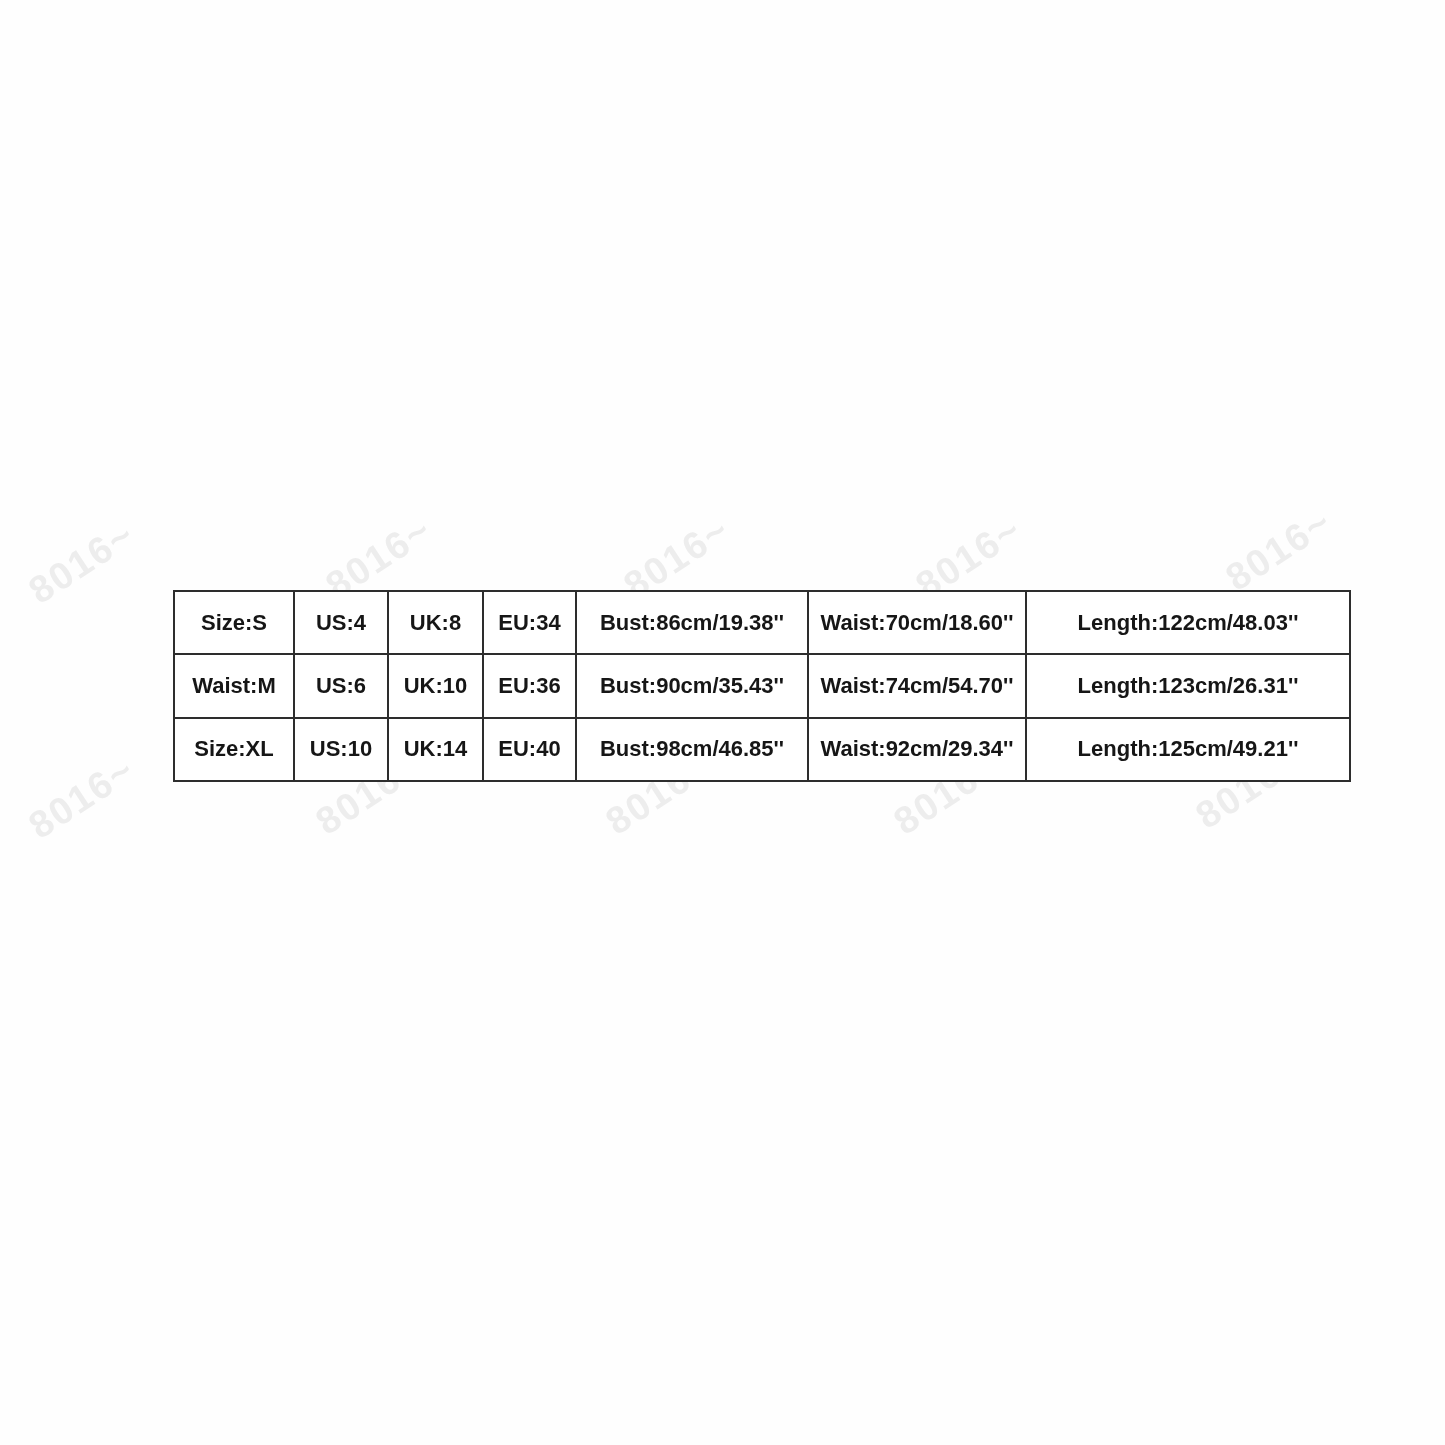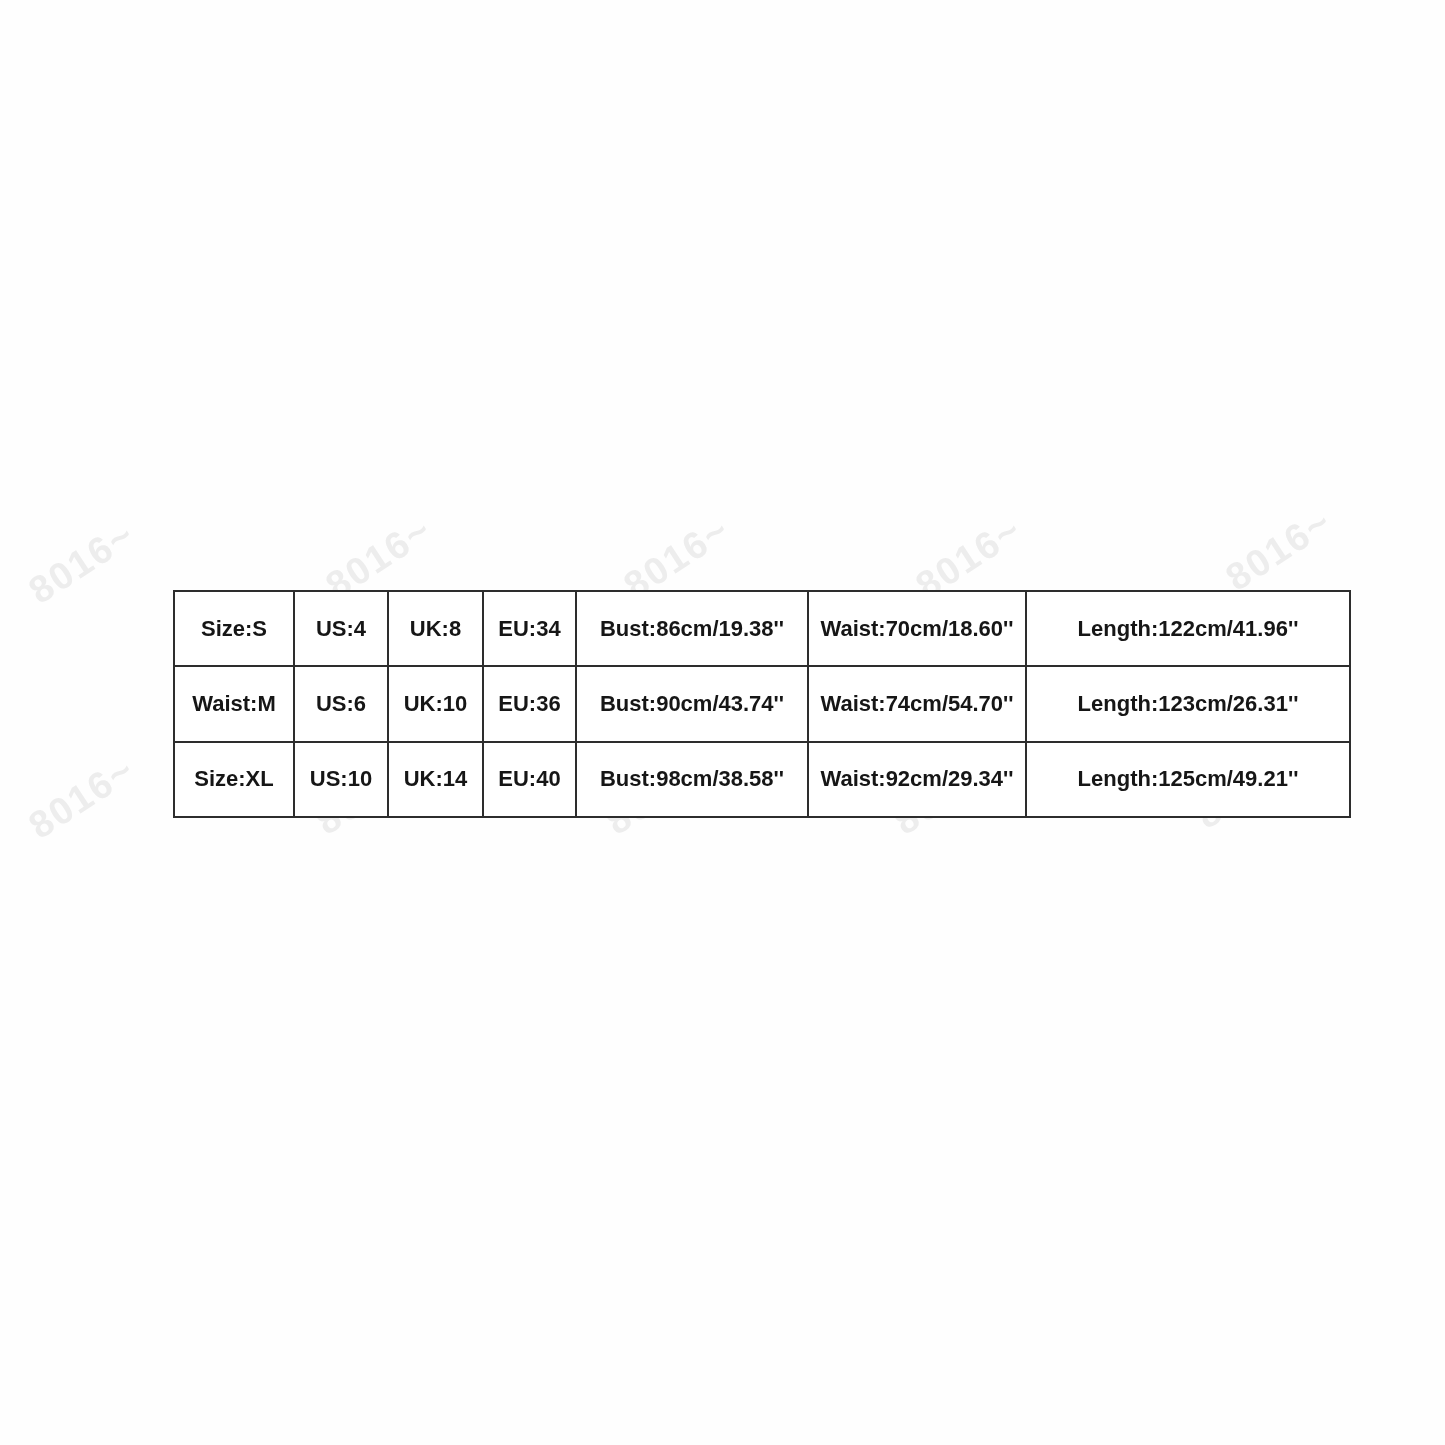--- a/index.html
+++ b/index.html
@@ -28,21 +28,21 @@
     transform: rotate(var(--wm-rot, -33deg));
     transform-origin: 0 50%;
     white-space: nowrap;
     user-select: none;
   }
   .size-chart {
     position: absolute;
     left: 173px;
     top: 590px;
     width: 1176px;
-    height: 228px;
+    height: 192px;
     z-index: 1;
     border-collapse: collapse;
     table-layout: fixed;
     background: #a16207;
   }
   .size-chart td {
     border: 2px solid var(--border-color, #2d2d2d);
     background: #ffffff;
     text-align: center;
     vertical-align: middle;
@@ -88,34 +88,34 @@
       <col class="c-length">
   </colgroup>
   <tbody>
     <tr>
       <td>Size:S</td>
       <td>US:4</td>
       <td>UK:8</td>
       <td>EU:34</td>
       <td>Bust:86cm/19.38''</td>
       <td>Waist:70cm/18.60''</td>
-      <td>Length:122cm/41.96''</td>
+      <td>Length:122cm/48.03''</td>
     </tr>
     <tr>
       <td>Waist:M</td>
       <td>US:6</td>
       <td>UK:10</td>
       <td>EU:36</td>
-      <td>Bust:90cm/43.74''</td>
+      <td>Bust:90cm/35.43''</td>
       <td>Waist:74cm/54.70''</td>
       <td>Length:123cm/26.31''</td>
     </tr>
     <tr>
       <td>Size:XL</td>
       <td>US:10</td>
       <td>UK:14</td>
       <td>EU:40</td>
-      <td>Bust:98cm/38.58''</td>
+      <td>Bust:98cm/46.85''</td>
       <td>Waist:92cm/29.34''</td>
       <td>Length:125cm/49.21''</td>
     </tr>
   </tbody>
 </table>
 
 </body></html>

